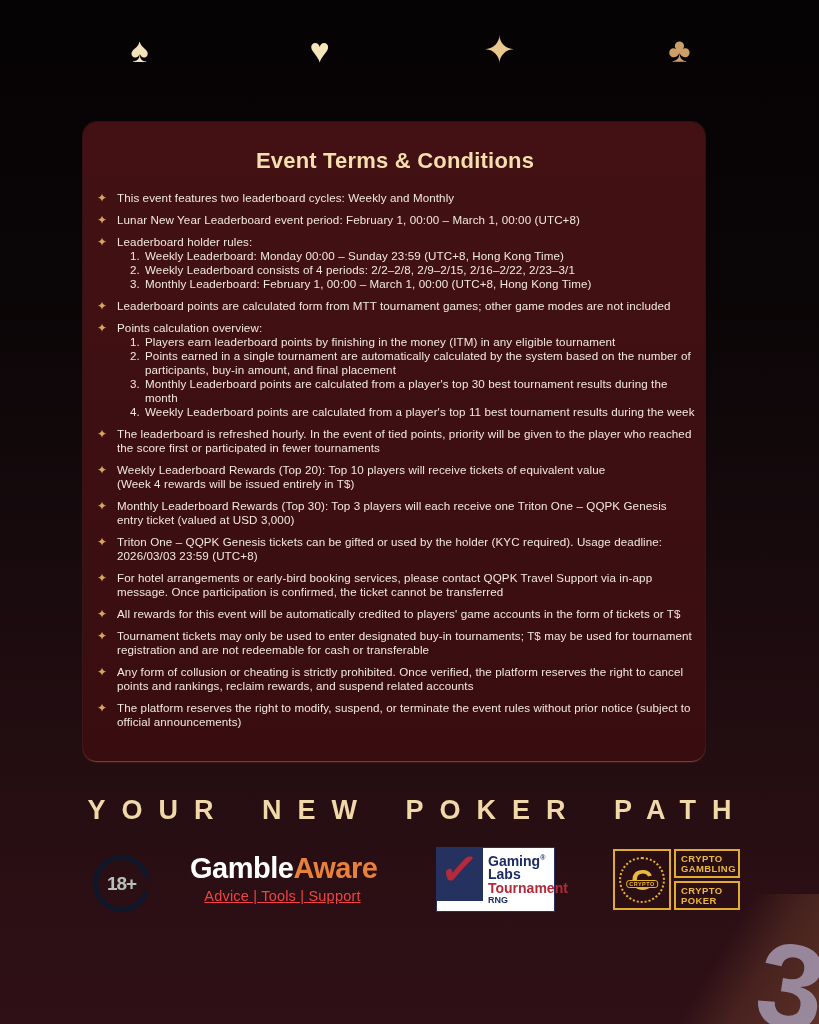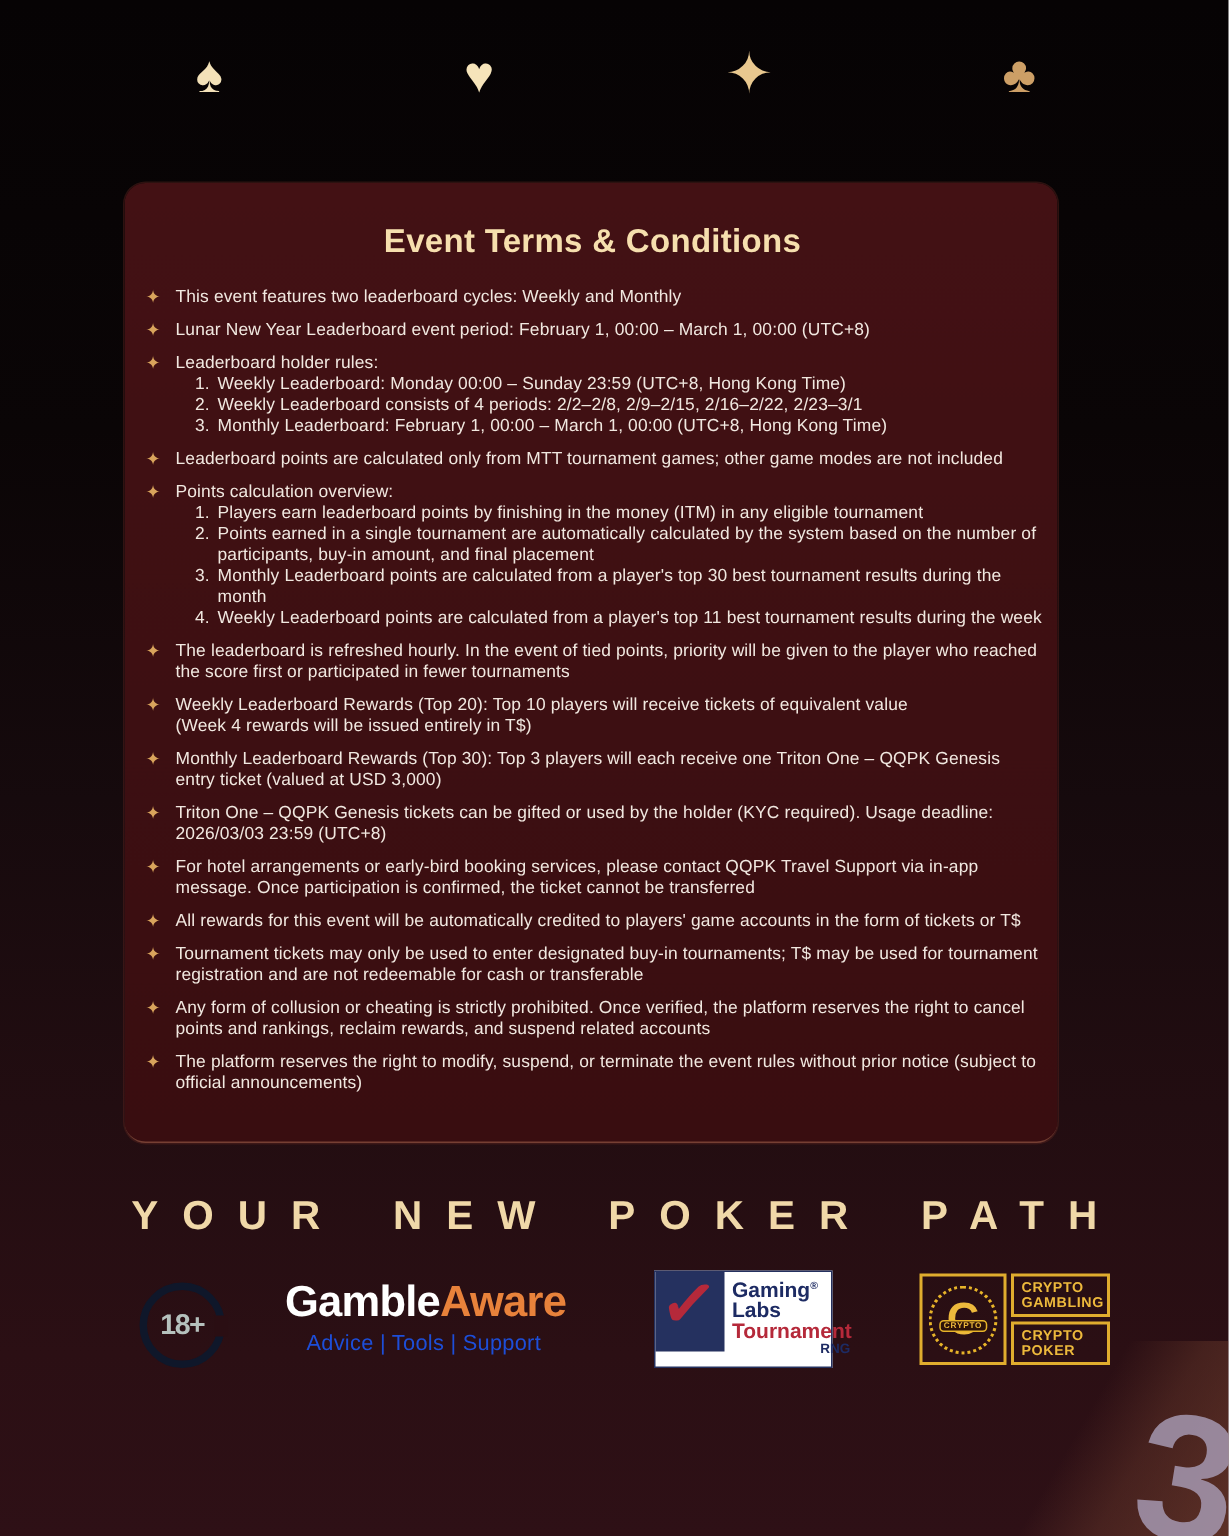--- a/index.html
+++ b/index.html
@@ -54,34 +54,34 @@
     color:#b5c1bd; font-weight:bold; font-size:19px; letter-spacing:-1px;
   }
   .age-badge::after { 
     content:""; position:absolute; right:-7px; top:17px; width:9px; height:14px; background:#2a0e13;
   }
 
   .gambleaware { position:absolute; left:190px; top:7px; width:185px; text-align:center; }
   .ga-word { font-size:29px; font-weight:bold; letter-spacing:-0.5px; line-height:32px; }
   .ga-part1 { color:#ffffff; }
   .ga-part2 { color:#e8823b;text-align:right; }
-  .ga-tagline { color:#1d4ed8; font-size:14.5px; margin-top:4px; letter-spacing:0.2px; }
+  .ga-tagline { color:#ef4444; font-size:14.5px; margin-top:4px; letter-spacing:0.2px;text-decoration:underline; }
 
   .gaminglabs {
     position:absolute; left:436px; top:2px; width:119px; height:65px;
     background:#ffffff; border:1px solid #25315f; padding:3px 5px 2px 4px; display:flex;
   }
   .gl-left { position:relative; flex:0 0 44px; }
   .gl-navy { position:absolute; left:-4px; top:-3px; width:46px; height:53px; background:#25315f; }
   .gl-check { position:absolute; left:-1px; top:-9px; color:#b5293a; font-size:46px; font-weight:bold; transform:rotate(6deg); }
   .gl-text { flex:1; padding-left:3px; }
   .gl-l1 { color:#1d2b63; font-weight:bold; font-size:14px; line-height:13.5px; }
   .gl-reg { font-size:7px; vertical-align:super; }
   .gl-l3 { color:#b5293a; font-weight:bold; font-size:14px; line-height:13.5px; }
-  .gl-l4 { color:#1d2b63; font-weight:bold; font-size:9px; line-height:10px; text-align:right; padding-right:1px; }
+  .gl-l4 { color:#1d2b63; font-weight:bold; font-size:9px; line-height:10px; text-align:left; padding-right:1px; }
 
   .crypto { position:absolute; left:613px; top:4px; width:127px; height:61px; display:flex; gap:3px; }
   .cr-coin {
     flex:0 0 58px; border:2px solid #e0ad2e; display:flex; align-items:center; justify-content:center; position:relative;
   }
   .cr-circle {
     width:46px; height:46px; border:2px dotted #e8b429; border-radius:50%;
     display:flex; align-items:center; justify-content:center; position:relative;
   }
   .cr-c { color:#edb93c; font-size:30px; font-weight:bold; line-height:30px; }
@@ -149,21 +149,21 @@
             <span class="snum">3.</span>
             <span class="stext">Monthly Leaderboard: February 1, 00:00 – March 1, 00:00 (UTC+8, Hong Kong Time)</span>
           </div>
       </div>
     </div>
   </div>
 
   <div class="titem">
     <span class="tstar">✦</span>
     <div class="tbody">
-        <div class="ttext">Leaderboard points are calculated only from MTT tournament games; other game modes are not included</div>
+        <div class="ttext">Leaderboard points are calculated form from MTT tournament games; other game modes are not included</div>
       </div>
   </div>
 
   <div class="titem">
     <span class="tstar">✦</span>
     <div class="tbody">
       <div class="ttext">Points calculation overview:</div>
       <div class="tsub">
         <div class="srow">
             <span class="snum">1.</span>

